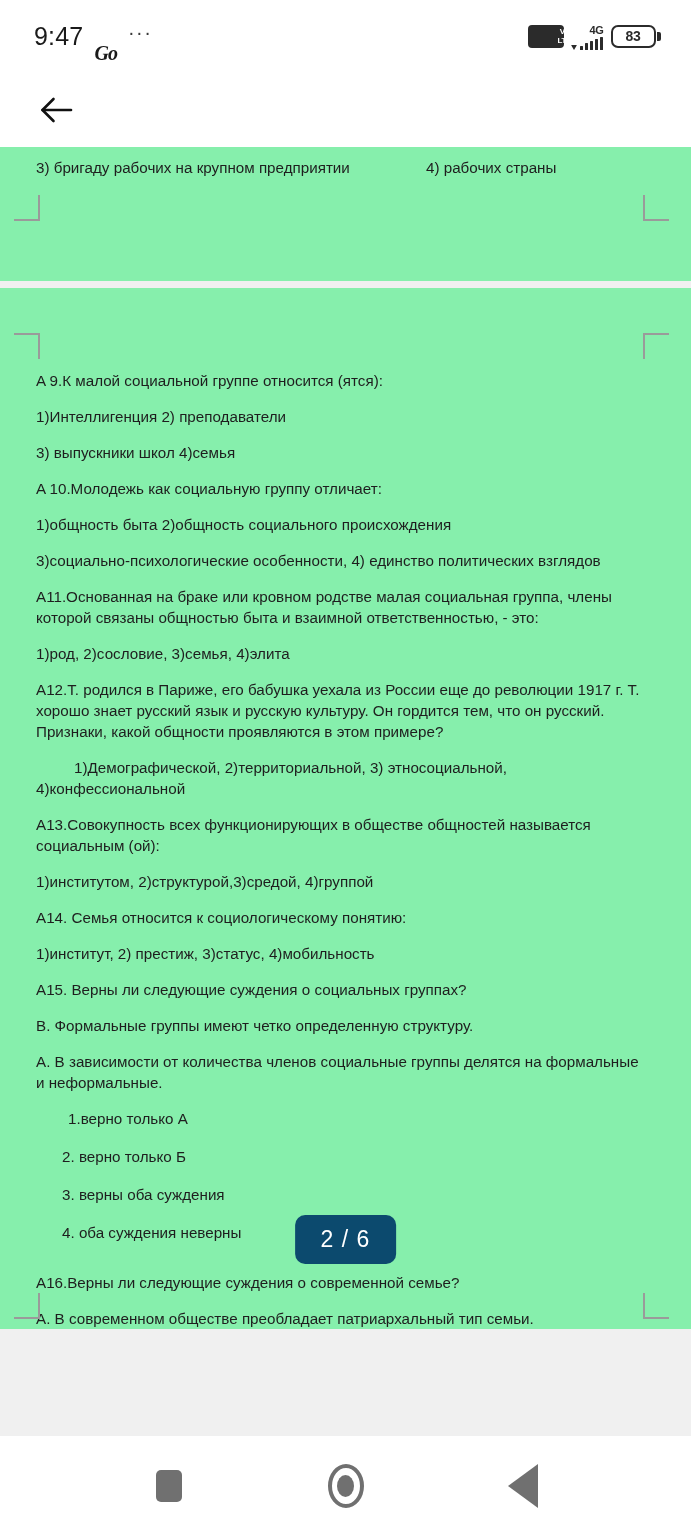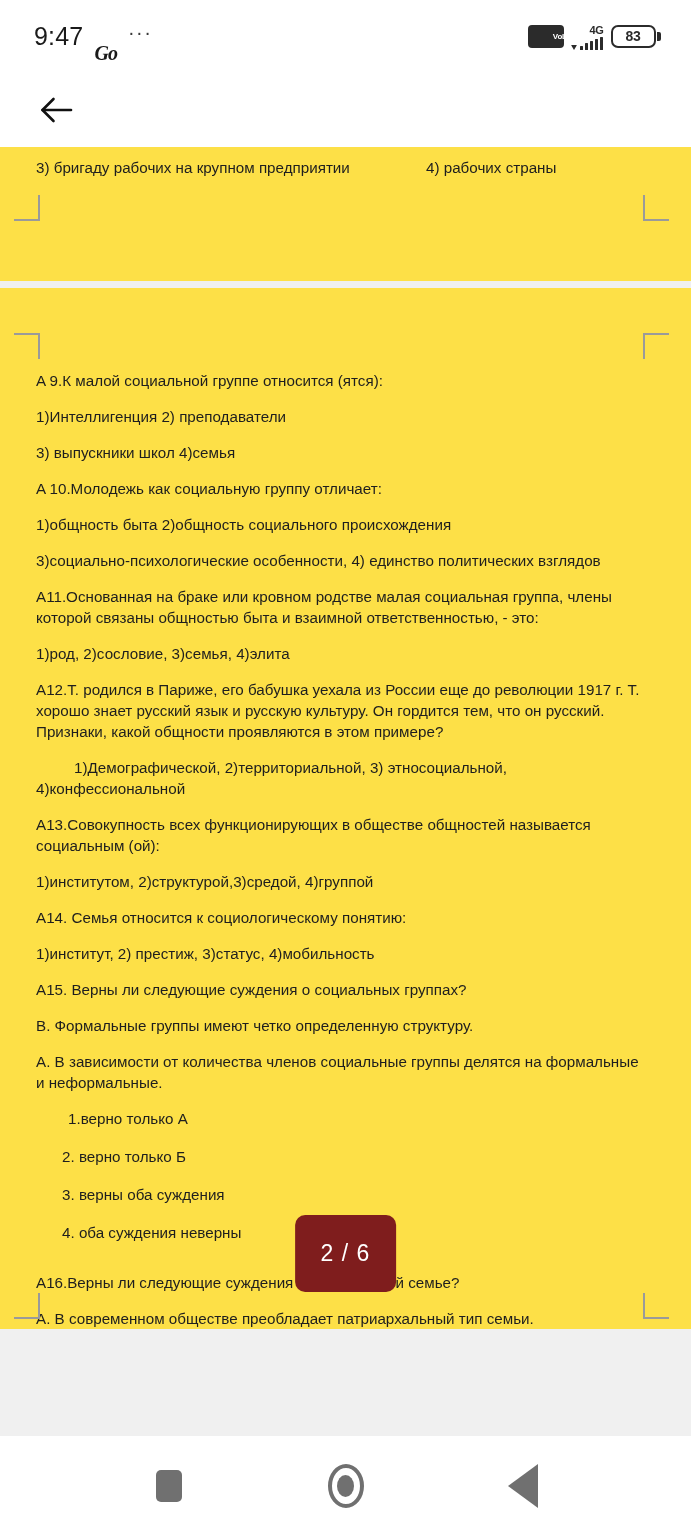--- a/index.html
+++ b/index.html
@@ -67,21 +67,21 @@
   .volte-icon {
     width: 23px;
     height: 23px;
     border-radius: 4px;
     background: #2b2b2b;
     color: #ffffff;
     font-size: 8px;
     line-height: 9px;
     font-weight: 700;
     display: flex;
-    flex-direction: row;
+    flex-direction: column;
     align-items: center;
     justify-content: center;
     letter-spacing: -0.2px;
     padding-left: 36px;
   }
   .signal-group {
     display: flex;
     flex-direction: column;
     align-items: flex-start;
     transform: translateY(1px);
@@ -181,21 +181,21 @@
   
   .viewer {
     position: relative;
     flex: 1 1 auto;
     background: #f0f0f0;
     overflow: hidden;
   }
 
   .page {
     position: relative;
-    background: #fde047;
+    background: #86efac;
     width: 691px;
   }
   .page-gap { height: 7px; background: #f0f0f0; width: 691px; }
 
   
   .cmark {
     position: absolute;
     width: 26px;
     height: 26px;
     pointer-events: none;
@@ -232,24 +232,24 @@
   .indent-2 { padding-left: 32px; }
   .indent-3 { padding-left: 38px; }
 
   .opt-list .para { margin-bottom: 17px; }
 
   
   .page-indicator {
     position: absolute;
     left: 50%;
     transform: translateX(-50%);
-    background: #7f1d1d;
+    background: #0c4a6e;
     color: #ffffff;
     border-radius: 10px;
-    padding: 25px 26px;
+    padding: 11px 26px;
     font-size: 23px;
     font-weight: 400;
     letter-spacing: 1px;
     z-index: 20;
   }
 
   
   .navbar {
     height: 100px;
     flex: 0 0 100px;

